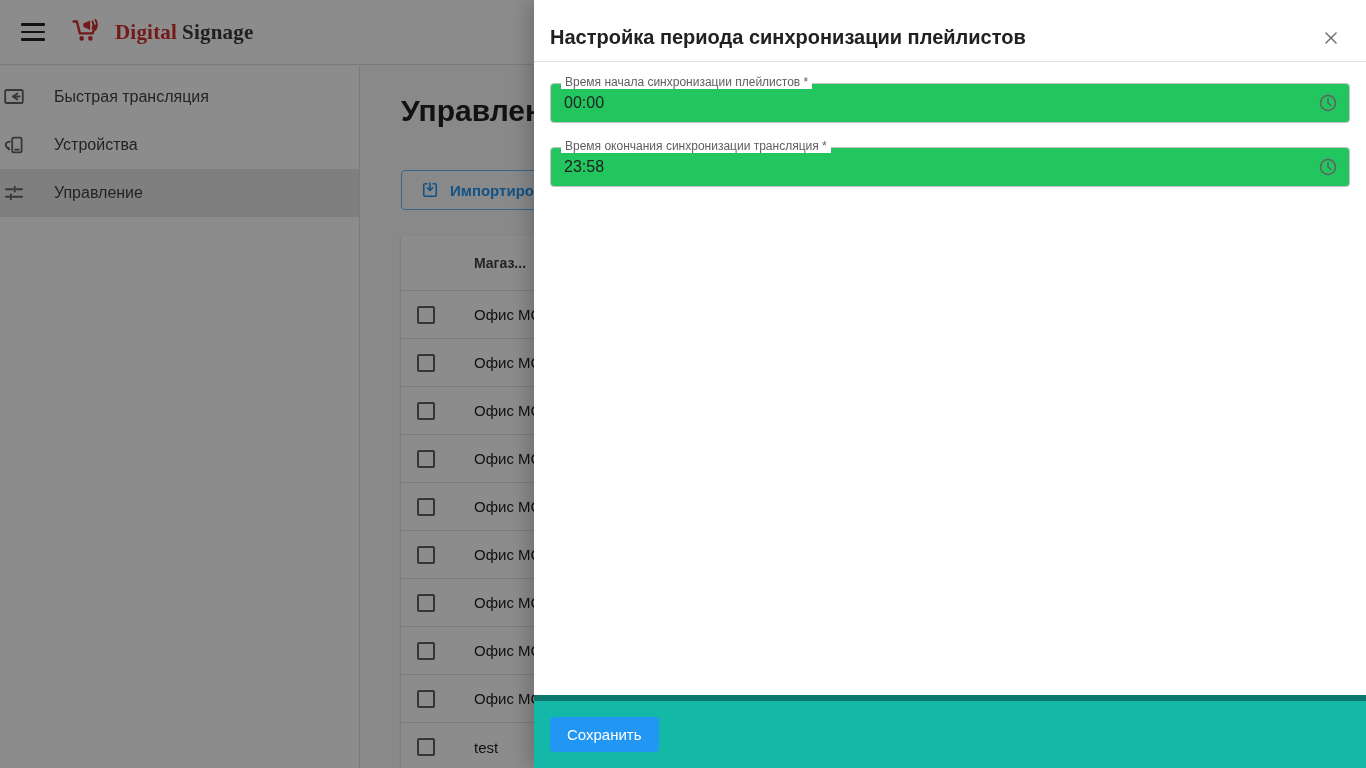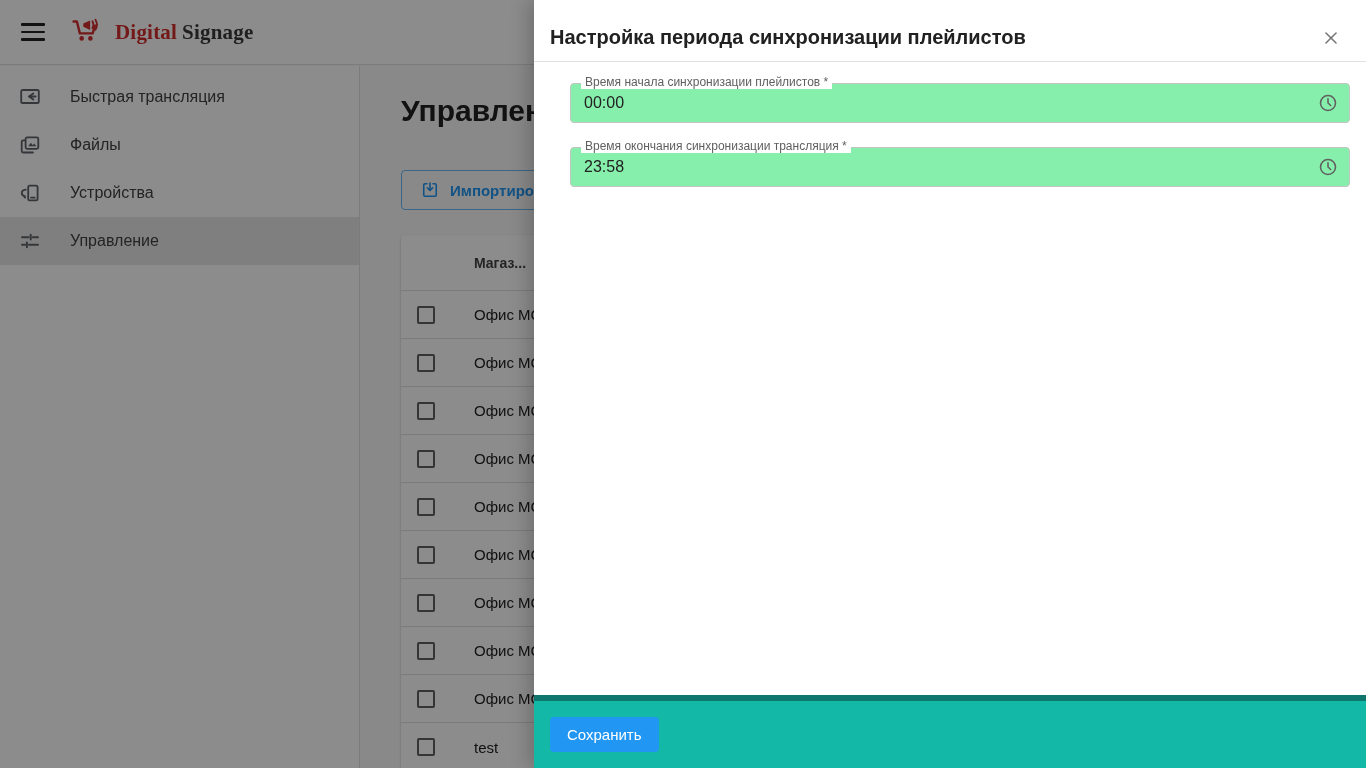--- a/index.html
+++ b/index.html
@@ -15,21 +15,21 @@
   .hamburger span { display:block; width:24px; height:2.6px; background:#212121; border-radius:1px; }
   .logo { display:flex; align-items:center; margin-left:24px; }
   .logo svg { width:40px; height:32px; }
   .logo-text { font-size:21px; font-weight:700; margin-left:6px; letter-spacing:.2px;font-family:Liberation Serif, serif; }
   .logo-w1 { color:#d32f2f; }
   .logo-w2 { color:#3a3a3a; margin-left:5px; }
 
   
   .sidebar { position:absolute; left:0; top:66px; width:360px; height:702px; background:#fff;
              border-right:1px solid #e0e0e0; padding-top:7px; z-index:1; }
-  .side-item { height:48px; display:flex; align-items:center; padding-left:18px; cursor:pointer; }
+  .side-item { height:48px; display:flex; align-items:center; padding-left:2px; cursor:pointer; }
   .side-item.selected { background:rgba(0,0,0,0.09); }
   .side-item .ic { width:24px; height:24px; flex:0 0 24px; color:#5f6368; }
   .side-item .lbl { margin-left:28px; font-size:16px; color:#424242; white-space:nowrap; }
 
   
   .main { position:absolute; left:361px; top:66px; right:0; bottom:0; background:#fafafa;
           padding-left:40px; overflow:hidden; z-index:1; }
   .page-title { margin-top:26px; font-size:30px; line-height:38px; font-weight:600; color:#212121; white-space:nowrap; }
   .import-btn { margin-top:40px; height:40px; display:inline-flex; align-items:center; gap:10px;
                 background:transparent; border:1px solid rgba(33,150,243,.65); border-radius:4px;
@@ -50,21 +50,21 @@
   .backdrop { position:absolute; inset:0; background:rgba(0,0,0,0.45); z-index:10; }
   .drawer { position:absolute; left:534px; top:0; width:832px; height:768px; background:#fff; z-index:20;
             box-shadow:-6px 0 18px rgba(0,0,0,.2); }
   .drawer-head { height:62px; border-bottom:1px solid #e0e0e0; display:flex; align-items:center;
                  padding:14px 21px 0 16px; }
   .drawer-title { flex:1; font-size:20px; font-weight:600; color:#212121; white-space:nowrap; }
   .close-btn { width:28px; height:28px; background:none; border:none; cursor:pointer; color:#757575;
                display:flex; align-items:center; justify-content:center; }
   .close-btn svg { width:22px; height:22px; }
   .drawer-body { padding:21px 16px 0 16px; }
-  .field { position:relative; height:40px; border:1px solid #c4c4c4; border-radius:4px; background:#86efac;margin-left:20px; }
+  .field { position:relative; height:40px; border:1px solid #c4c4c4; border-radius:4px; background:#22c55e; }
   .field + .field { margin-top:24px; }
   .field-label { position:absolute; top:-9px; left:10px; background:#fff; padding:0 4px;
                  font-size:12px; color:#5f5f5f; white-space:nowrap; }
   .field-value { line-height:38px; padding-left:13px; font-size:16px; color:#212121; }
   .clock-btn { position:absolute; right:9px; top:7px; width:24px; height:24px; background:none; border:none;
                cursor:pointer; color:#606060; display:flex; align-items:center; justify-content:center; }
   .clock-btn svg { width:22px; height:22px; }
   .drawer-foot { position:absolute; left:0; right:0; bottom:0; border-top:6px solid #0f766e;
                  padding:16px; background:#14b8a6; }
   .save-btn { background:#2196f3; color:#fff; border:none; border-radius:4px; padding:0 17px;
@@ -97,28 +97,20 @@
   </header>
 
   <nav class="sidebar">
     <div class="side-item">
       <svg class="ic" viewBox="0 0 24 24" fill="none" stroke="currentColor" stroke-width="1.8" stroke-linejoin="round" stroke-linecap="round">
         <rect x="3.2" y="5" width="17.6" height="13" rx="1.6"></rect>
         <path d="M15.3 8.4 L11 11.5 L15.3 14.6"></path>
           <path d="M11.3 11.5 H17.6"></path>
       </svg>
       <span class="lbl">Быстрая трансляция</span>
-    </div>
-    <div class="side-item">
-      <svg class="ic" viewBox="0 0 24 24" fill="none" stroke="currentColor" stroke-width="1.8" stroke-linejoin="round" stroke-linecap="round">
-        <path d="M6.6 7.3 H5.2 A1.5 1.5 0 0 0 3.7 8.8 V18 A1.5 1.5 0 0 0 5.2 19.5 H15"></path>
-        <rect x="7.6" y="4.4" width="12.7" height="11.4" rx="1.5"></rect>
-        <path d="M10.2 13.2 l2.7-3.5 2 2.5 1.3-1.7 2.2 2.7 z" fill="currentColor" stroke="none"></path>
-      </svg>
-      <span class="lbl">Файлы</span>
     </div>
     <div class="side-item">
       <svg class="ic" viewBox="0 0 24 24" fill="none" stroke="currentColor" stroke-width="1.8" stroke-linejoin="round" stroke-linecap="round">
         <rect x="10.2" y="4.6" width="9.4" height="14.8" rx="1.6"></rect>
         <path d="M13 16.6 h3.8"></path>
         <path d="M7.8 8.6 c-2.4.2-4 1.6-4 3.4 0 1.6 1.2 2.8 3 3.2 l-1-.1 1.4 1.5"></path>
       </svg>
       <span class="lbl">Устройства</span>
     </div>
     <div class="side-item selected">

